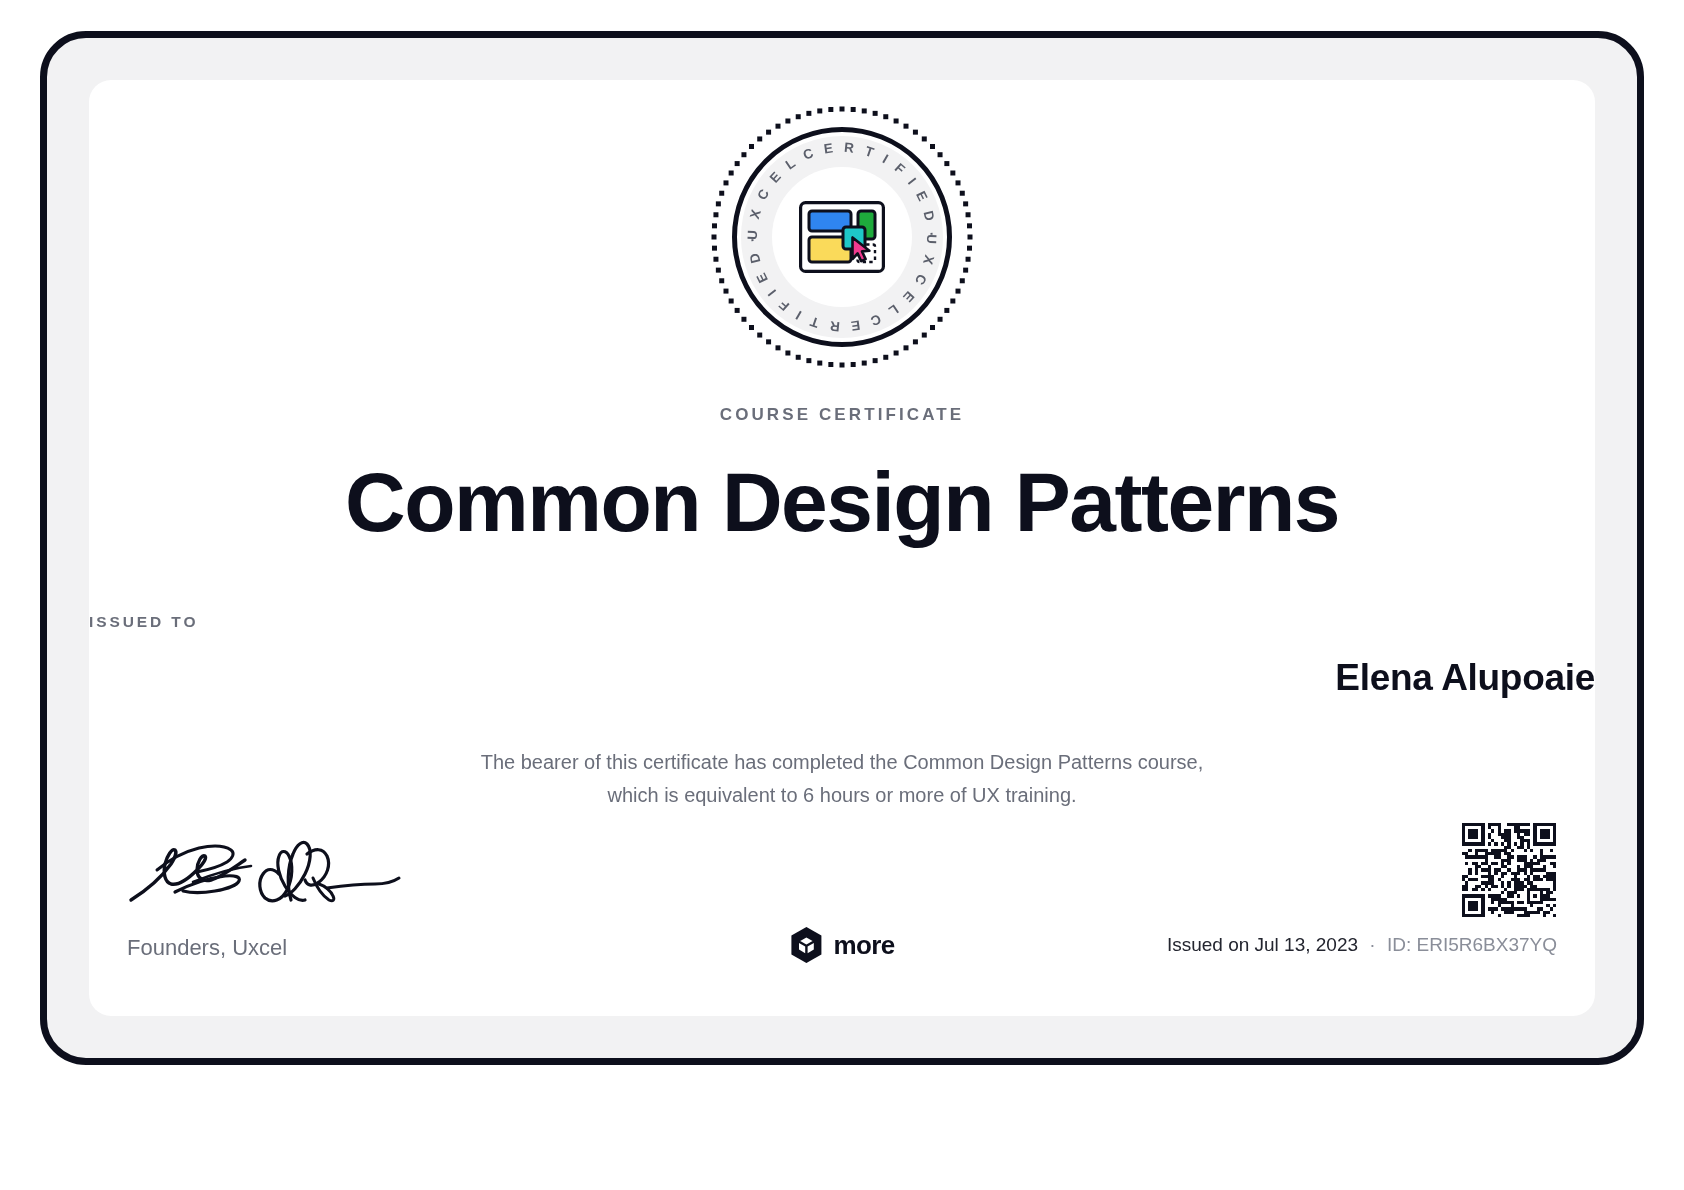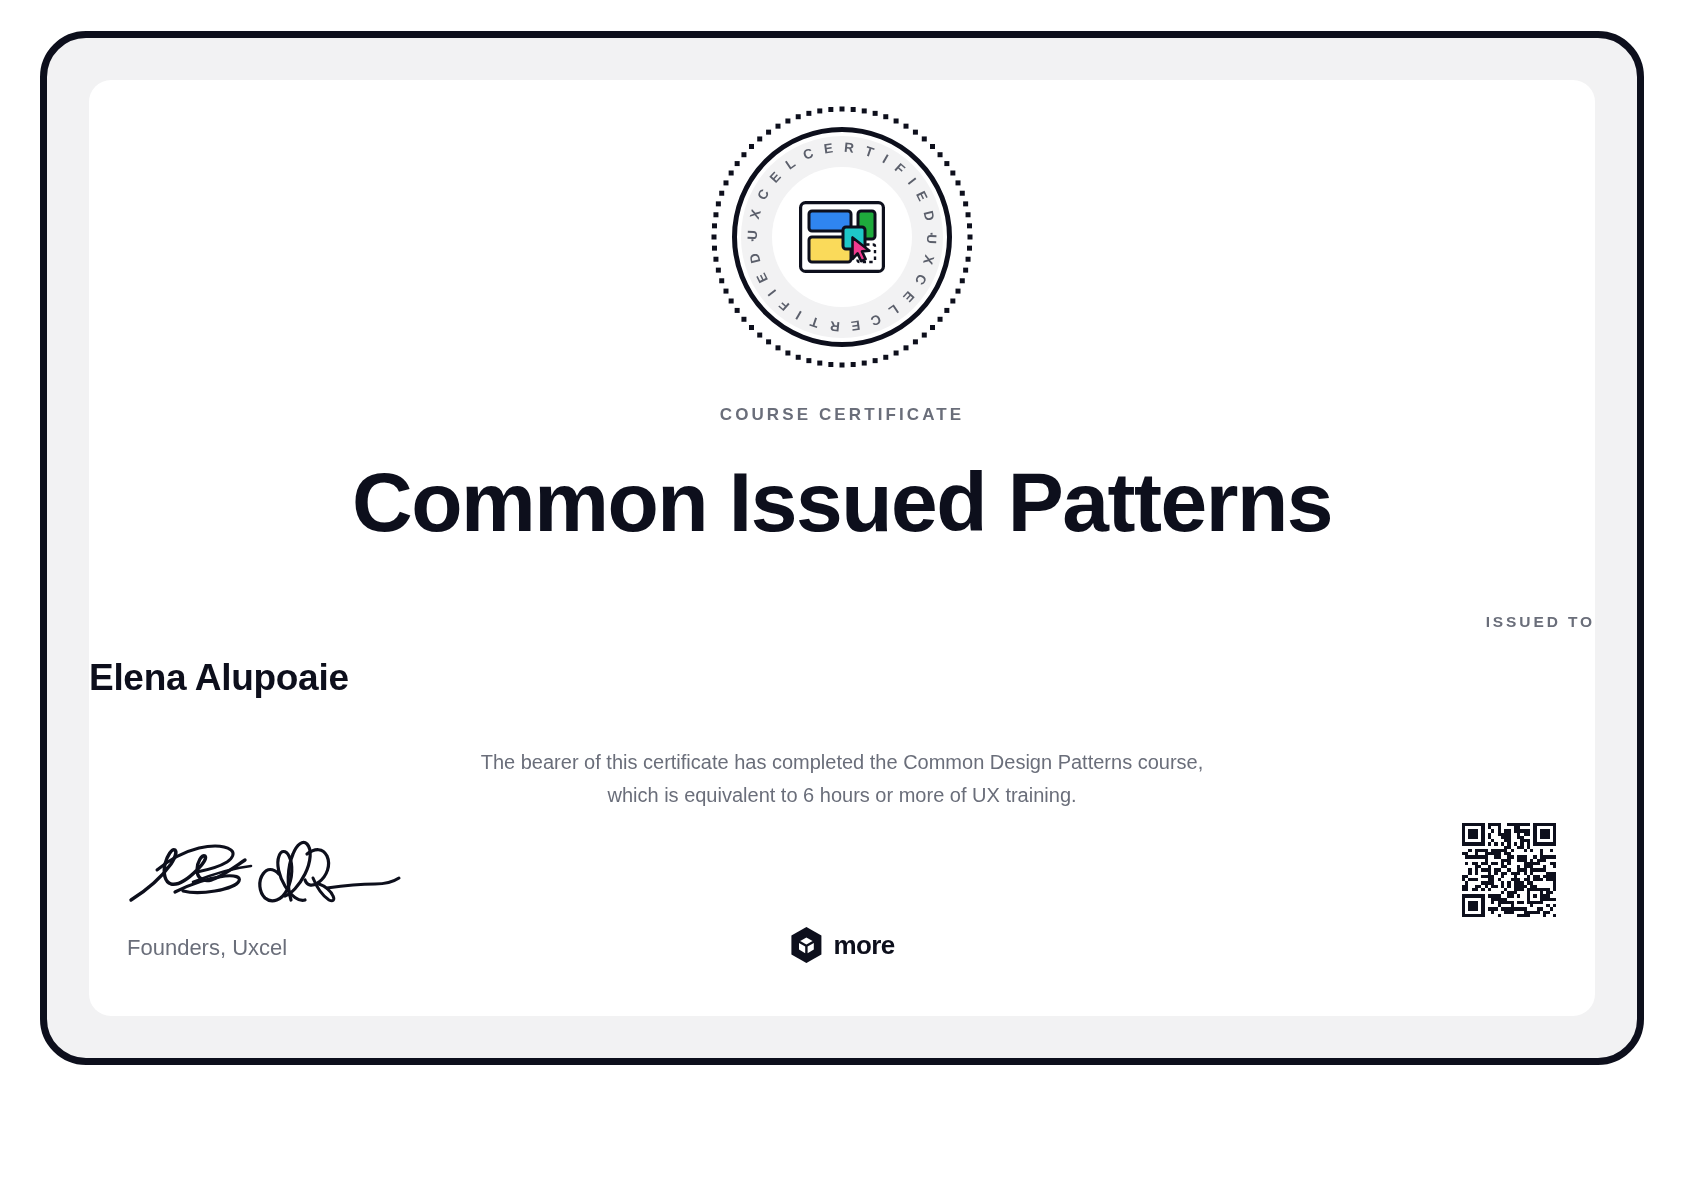--- a/index.html
+++ b/index.html
@@ -126,31 +126,31 @@
     font-size: 84px;
     line-height: 96px;
     font-weight: 700;
     letter-spacing: -1.5px;
     color: #0d0f1c;
   }
   .issued-to-label {
     position: absolute;
     left: 0; right: 0;
     top: 533px;
-    text-align: right;
+    text-align: left;
     font-size: 15.5px;
     font-weight: 700;
     letter-spacing: 2.9px;
     color: #6a6e7a;
   }
   .recipient-name {
     position: absolute;
     left: 0; right: 0;
     top: 577px;
-    text-align: left;
+    text-align: right;
     font-size: 37px;
     font-weight: 700;
     letter-spacing: -0.3px;
     color: #0d0f1c;
   }
   .description {
     position: absolute;
     left: 50%;
     transform: translateX(-50%);
     top: 666px;
@@ -317,21 +317,21 @@
         <rect x="59" y="10" width="17" height="28" rx="3" fill="#1eaa3c" stroke="#0d0f1c" stroke-width="3"></rect>
         <rect x="10" y="36" width="42" height="25" rx="3" fill="#fada5a" stroke="#0d0f1c" stroke-width="3"></rect>
         <rect x="58.5" y="43.5" width="17.5" height="17.5" rx="2" fill="none" stroke="#0d0f1c" stroke-width="2.4" stroke-dasharray="3.4 3.2"></rect>
         <rect x="44" y="26" width="22" height="22" rx="3" fill="#1ec8c8" stroke="#0d0f1c" stroke-width="3"></rect>
         <path d="M 53.5 36.5 L 53.5 58 L 58.6 52.4 L 62.2 60.2 L 66.6 58.1 L 63 50.4 L 70.4 49.8 Z" fill="#f03a8f" stroke="#0d0f1c" stroke-width="2.6" stroke-linejoin="round"></path>
       </svg>
     </div>
 
     <div class="eyebrow">COURSE CERTIFICATE</div>
 
-    <h1 class="course-title">Common Issued Patterns</h1>
+    <h1 class="course-title">Common Design Patterns</h1>
 
     <div class="issued-to-label">ISSUED TO</div>
 
     <div class="recipient-name">Elena Alupoaie</div>
 
     <p class="description">The bearer of this certificate has completed the Common Design Patterns course, which is equivalent to 6 hours or more of UX training.</p>
 
     <svg class="signatures" viewBox="0 0 290 86">
       <g fill="none" stroke="#0d0f1c" stroke-linecap="round" stroke-linejoin="round">
         <path d="M4 70 C20 60 34 48 44 34 C48 28 50 22 48 20 C45 18 40 26 38 34 C36 44 38 52 44 54 C52 56 62 48 70 40 C76 34 80 28 78 26 C75 24 70 32 70 40 C70 48 76 52 84 50 C94 47 106 38 118 30" stroke-width="3.4"></path>
@@ -361,15 +361,20 @@
       <span class="brand-name">more</span>
     </div>
 
     <svg class="qr-code" viewBox="0 0 29 29" shape-rendering="crispEdges">
       <rect width="29" height="29" fill="#ffffff"></rect>
       <g id="qr-modules" fill="#0d0f1c">
           <path d="M0 0h1v1h-1zM1 0h1v1h-1zM2 0h1v1h-1zM3 0h1v1h-1zM4 0h1v1h-1zM5 0h1v1h-1zM6 0h1v1h-1zM8 0h1v1h-1zM9 0h1v1h-1zM10 0h1v1h-1zM11 0h1v1h-1zM14 0h1v1h-1zM15 0h1v1h-1zM16 0h1v1h-1zM17 0h1v1h-1zM18 0h1v1h-1zM19 0h1v1h-1zM20 0h1v1h-1zM22 0h1v1h-1zM23 0h1v1h-1zM24 0h1v1h-1zM25 0h1v1h-1zM26 0h1v1h-1zM27 0h1v1h-1zM28 0h1v1h-1zM0 1h1v1h-1zM6 1h1v1h-1zM8 1h1v1h-1zM11 1h1v1h-1zM16 1h1v1h-1zM17 1h1v1h-1zM22 1h1v1h-1zM28 1h1v1h-1zM0 2h1v1h-1zM2 2h1v1h-1zM3 2h1v1h-1zM4 2h1v1h-1zM6 2h1v1h-1zM9 2h1v1h-1zM11 2h1v1h-1zM13 2h1v1h-1zM14 2h1v1h-1zM16 2h1v1h-1zM17 2h1v1h-1zM18 2h1v1h-1zM19 2h1v1h-1zM20 2h1v1h-1zM22 2h1v1h-1zM24 2h1v1h-1zM25 2h1v1h-1zM26 2h1v1h-1zM28 2h1v1h-1zM0 3h1v1h-1zM2 3h1v1h-1zM3 3h1v1h-1zM4 3h1v1h-1zM6 3h1v1h-1zM8 3h1v1h-1zM11 3h1v1h-1zM12 3h1v1h-1zM13 3h1v1h-1zM14 3h1v1h-1zM17 3h1v1h-1zM19 3h1v1h-1zM20 3h1v1h-1zM22 3h1v1h-1zM24 3h1v1h-1zM25 3h1v1h-1zM26 3h1v1h-1zM28 3h1v1h-1zM0 4h1v1h-1zM2 4h1v1h-1zM3 4h1v1h-1zM4 4h1v1h-1zM6 4h1v1h-1zM8 4h1v1h-1zM12 4h1v1h-1zM13 4h1v1h-1zM14 4h1v1h-1zM17 4h1v1h-1zM18 4h1v1h-1zM22 4h1v1h-1zM24 4h1v1h-1zM25 4h1v1h-1zM26 4h1v1h-1zM28 4h1v1h-1zM0 5h1v1h-1zM6 5h1v1h-1zM9 5h1v1h-1zM13 5h1v1h-1zM14 5h1v1h-1zM18 5h1v1h-1zM19 5h1v1h-1zM20 5h1v1h-1zM22 5h1v1h-1zM28 5h1v1h-1zM0 6h1v1h-1zM1 6h1v1h-1zM2 6h1v1h-1zM3 6h1v1h-1zM4 6h1v1h-1zM5 6h1v1h-1zM6 6h1v1h-1zM8 6h1v1h-1zM10 6h1v1h-1zM12 6h1v1h-1zM14 6h1v1h-1zM16 6h1v1h-1zM18 6h1v1h-1zM20 6h1v1h-1zM22 6h1v1h-1zM23 6h1v1h-1zM24 6h1v1h-1zM25 6h1v1h-1zM26 6h1v1h-1zM27 6h1v1h-1zM28 6h1v1h-1zM13 7h1v1h-1zM14 7h1v1h-1zM17 7h1v1h-1zM18 7h1v1h-1zM20 7h1v1h-1zM2 8h1v1h-1zM4 8h1v1h-1zM5 8h1v1h-1zM6 8h1v1h-1zM7 8h1v1h-1zM9 8h1v1h-1zM10 8h1v1h-1zM11 8h1v1h-1zM12 8h1v1h-1zM13 8h1v1h-1zM15 8h1v1h-1zM19 8h1v1h-1zM21 8h1v1h-1zM24 8h1v1h-1zM27 8h1v1h-1zM0 9h1v1h-1zM1 9h1v1h-1zM4 9h1v1h-1zM7 9h1v1h-1zM8 9h1v1h-1zM9 9h1v1h-1zM10 9h1v1h-1zM11 9h1v1h-1zM13 9h1v1h-1zM14 9h1v1h-1zM24 9h1v1h-1zM1 10h1v1h-1zM2 10h1v1h-1zM3 10h1v1h-1zM4 10h1v1h-1zM5 10h1v1h-1zM6 10h1v1h-1zM7 10h1v1h-1zM10 10h1v1h-1zM11 10h1v1h-1zM14 10h1v1h-1zM15 10h1v1h-1zM17 10h1v1h-1zM18 10h1v1h-1zM19 10h1v1h-1zM22 10h1v1h-1zM24 10h1v1h-1zM25 10h1v1h-1zM26 10h1v1h-1zM27 10h1v1h-1zM28 10h1v1h-1zM7 11h1v1h-1zM12 11h1v1h-1zM13 11h1v1h-1zM14 11h1v1h-1zM17 11h1v1h-1zM18 11h1v1h-1zM19 11h1v1h-1zM21 11h1v1h-1zM23 11h1v1h-1zM24 11h1v1h-1zM25 11h1v1h-1zM1 12h1v1h-1zM3 12h1v1h-1zM4 12h1v1h-1zM6 12h1v1h-1zM7 12h1v1h-1zM9 12h1v1h-1zM10 12h1v1h-1zM12 12h1v1h-1zM14 12h1v1h-1zM19 12h1v1h-1zM20 12h1v1h-1zM21 12h1v1h-1zM22 12h1v1h-1zM23 12h1v1h-1zM27 12h1v1h-1zM28 12h1v1h-1zM4 13h1v1h-1zM5 13h1v1h-1zM8 13h1v1h-1zM12 13h1v1h-1zM13 13h1v1h-1zM17 13h1v1h-1zM19 13h1v1h-1zM20 13h1v1h-1zM21 13h1v1h-1zM25 13h1v1h-1zM28 13h1v1h-1zM2 14h1v1h-1zM4 14h1v1h-1zM6 14h1v1h-1zM7 14h1v1h-1zM8 14h1v1h-1zM10 14h1v1h-1zM11 14h1v1h-1zM14 14h1v1h-1zM17 14h1v1h-1zM18 14h1v1h-1zM19 14h1v1h-1zM21 14h1v1h-1zM22 14h1v1h-1zM23 14h1v1h-1zM24 14h1v1h-1zM25 14h1v1h-1zM2 15h1v1h-1zM4 15h1v1h-1zM8 15h1v1h-1zM10 15h1v1h-1zM12 15h1v1h-1zM13 15h1v1h-1zM15 15h1v1h-1zM16 15h1v1h-1zM17 15h1v1h-1zM19 15h1v1h-1zM21 15h1v1h-1zM26 15h1v1h-1zM27 15h1v1h-1zM28 15h1v1h-1zM0 16h1v1h-1zM1 16h1v1h-1zM6 16h1v1h-1zM7 16h1v1h-1zM8 16h1v1h-1zM9 16h1v1h-1zM12 16h1v1h-1zM16 16h1v1h-1zM20 16h1v1h-1zM22 16h1v1h-1zM23 16h1v1h-1zM25 16h1v1h-1zM26 16h1v1h-1zM27 16h1v1h-1zM28 16h1v1h-1zM0 17h1v1h-1zM2 17h1v1h-1zM3 17h1v1h-1zM4 17h1v1h-1zM8 17h1v1h-1zM9 17h1v1h-1zM11 17h1v1h-1zM15 17h1v1h-1zM16 17h1v1h-1zM17 17h1v1h-1zM19 17h1v1h-1zM20 17h1v1h-1zM22 17h1v1h-1zM23 17h1v1h-1zM24 17h1v1h-1zM26 17h1v1h-1zM27 17h1v1h-1zM28 17h1v1h-1zM1 18h1v1h-1zM6 18h1v1h-1zM7 18h1v1h-1zM8 18h1v1h-1zM9 18h1v1h-1zM12 18h1v1h-1zM14 18h1v1h-1zM16 18h1v1h-1zM17 18h1v1h-1zM18 18h1v1h-1zM20 18h1v1h-1zM21 18h1v1h-1zM28 18h1v1h-1zM0 19h1v1h-1zM1 19h1v1h-1zM4 19h1v1h-1zM5 19h1v1h-1zM7 19h1v1h-1zM9 19h1v1h-1zM10 19h1v1h-1zM12 19h1v1h-1zM14 19h1v1h-1zM16 19h1v1h-1zM17 19h1v1h-1zM18 19h1v1h-1zM19 19h1v1h-1zM21 19h1v1h-1zM22 19h1v1h-1zM28 19h1v1h-1zM0 20h1v1h-1zM1 20h1v1h-1zM3 20h1v1h-1zM4 20h1v1h-1zM6 20h1v1h-1zM8 20h1v1h-1zM13 20h1v1h-1zM16 20h1v1h-1zM17 20h1v1h-1zM18 20h1v1h-1zM20 20h1v1h-1zM21 20h1v1h-1zM22 20h1v1h-1zM23 20h1v1h-1zM24 20h1v1h-1zM25 20h1v1h-1zM26 20h1v1h-1zM28 20h1v1h-1zM12 21h1v1h-1zM14 21h1v1h-1zM15 21h1v1h-1zM16 21h1v1h-1zM20 21h1v1h-1zM24 21h1v1h-1zM26 21h1v1h-1zM27 21h1v1h-1zM0 22h1v1h-1zM1 22h1v1h-1zM2 22h1v1h-1zM3 22h1v1h-1zM4 22h1v1h-1zM5 22h1v1h-1zM6 22h1v1h-1zM8 22h1v1h-1zM9 22h1v1h-1zM10 22h1v1h-1zM11 22h1v1h-1zM14 22h1v1h-1zM15 22h1v1h-1zM17 22h1v1h-1zM20 22h1v1h-1zM22 22h1v1h-1zM24 22h1v1h-1zM25 22h1v1h-1zM26 22h1v1h-1zM0 23h1v1h-1zM6 23h1v1h-1zM9 23h1v1h-1zM10 23h1v1h-1zM11 23h1v1h-1zM12 23h1v1h-1zM13 23h1v1h-1zM20 23h1v1h-1zM24 23h1v1h-1zM25 23h1v1h-1zM26 23h1v1h-1zM27 23h1v1h-1zM28 23h1v1h-1zM0 24h1v1h-1zM2 24h1v1h-1zM3 24h1v1h-1zM4 24h1v1h-1zM6 24h1v1h-1zM9 24h1v1h-1zM11 24h1v1h-1zM12 24h1v1h-1zM13 24h1v1h-1zM14 24h1v1h-1zM15 24h1v1h-1zM17 24h1v1h-1zM18 24h1v1h-1zM20 24h1v1h-1zM21 24h1v1h-1zM22 24h1v1h-1zM23 24h1v1h-1zM24 24h1v1h-1zM0 25h1v1h-1zM2 25h1v1h-1zM3 25h1v1h-1zM4 25h1v1h-1zM6 25h1v1h-1zM11 25h1v1h-1zM15 25h1v1h-1zM21 25h1v1h-1zM26 25h1v1h-1zM28 25h1v1h-1zM0 26h1v1h-1zM2 26h1v1h-1zM3 26h1v1h-1zM4 26h1v1h-1zM6 26h1v1h-1zM8 26h1v1h-1zM9 26h1v1h-1zM10 26h1v1h-1zM12 26h1v1h-1zM13 26h1v1h-1zM14 26h1v1h-1zM15 26h1v1h-1zM16 26h1v1h-1zM17 26h1v1h-1zM18 26h1v1h-1zM19 26h1v1h-1zM23 26h1v1h-1zM24 26h1v1h-1zM27 26h1v1h-1zM0 27h1v1h-1zM6 27h1v1h-1zM9 27h1v1h-1zM13 27h1v1h-1zM14 27h1v1h-1zM15 27h1v1h-1zM19 27h1v1h-1zM20 27h1v1h-1zM21 27h1v1h-1zM22 27h1v1h-1zM23 27h1v1h-1zM25 27h1v1h-1zM26 27h1v1h-1zM0 28h1v1h-1zM1 28h1v1h-1zM2 28h1v1h-1zM3 28h1v1h-1zM4 28h1v1h-1zM5 28h1v1h-1zM6 28h1v1h-1zM11 28h1v1h-1zM17 28h1v1h-1zM18 28h1v1h-1zM19 28h1v1h-1zM20 28h1v1h-1zM25 28h1v1h-1zM28 28h1v1h-1z" fill="#0d0f1c"></path>
         </g>
     </svg>
 
+    <div class="issue-meta">
+      <span class="issue-date">Issued on Jul 13, 2023</span>
+      <span class="meta-sep">·</span>
+      <span class="cert-id">ID: ERI5R6BX37YQ</span>
+    </div>
 
   </div>
 </div>
 
 </body></html>

